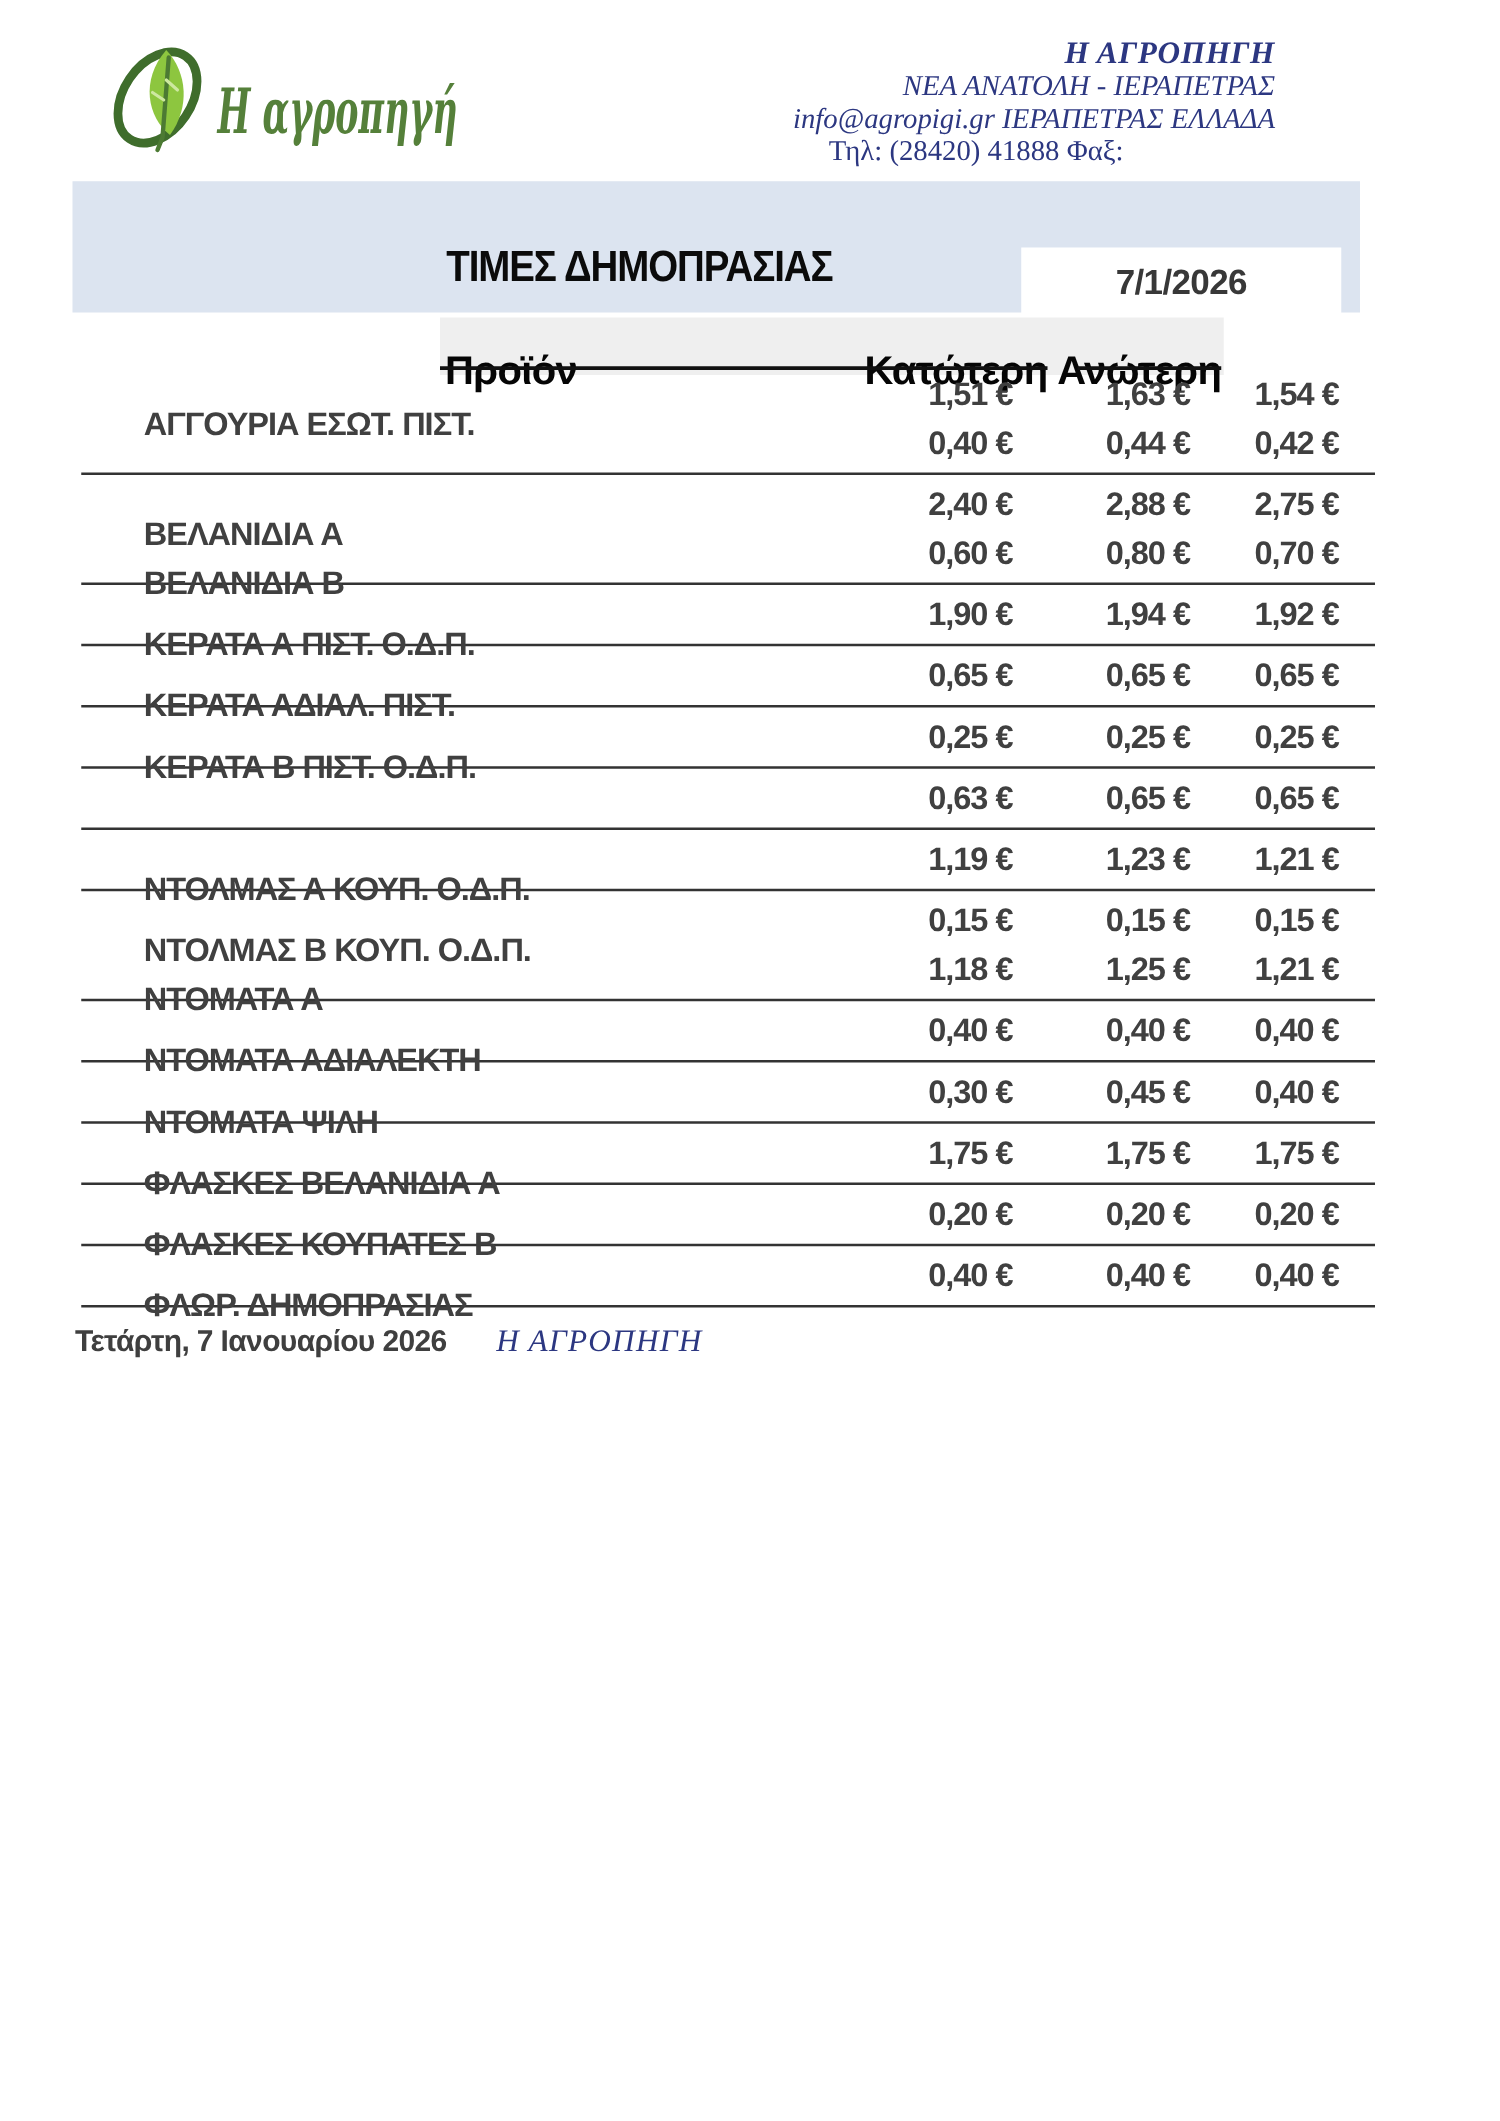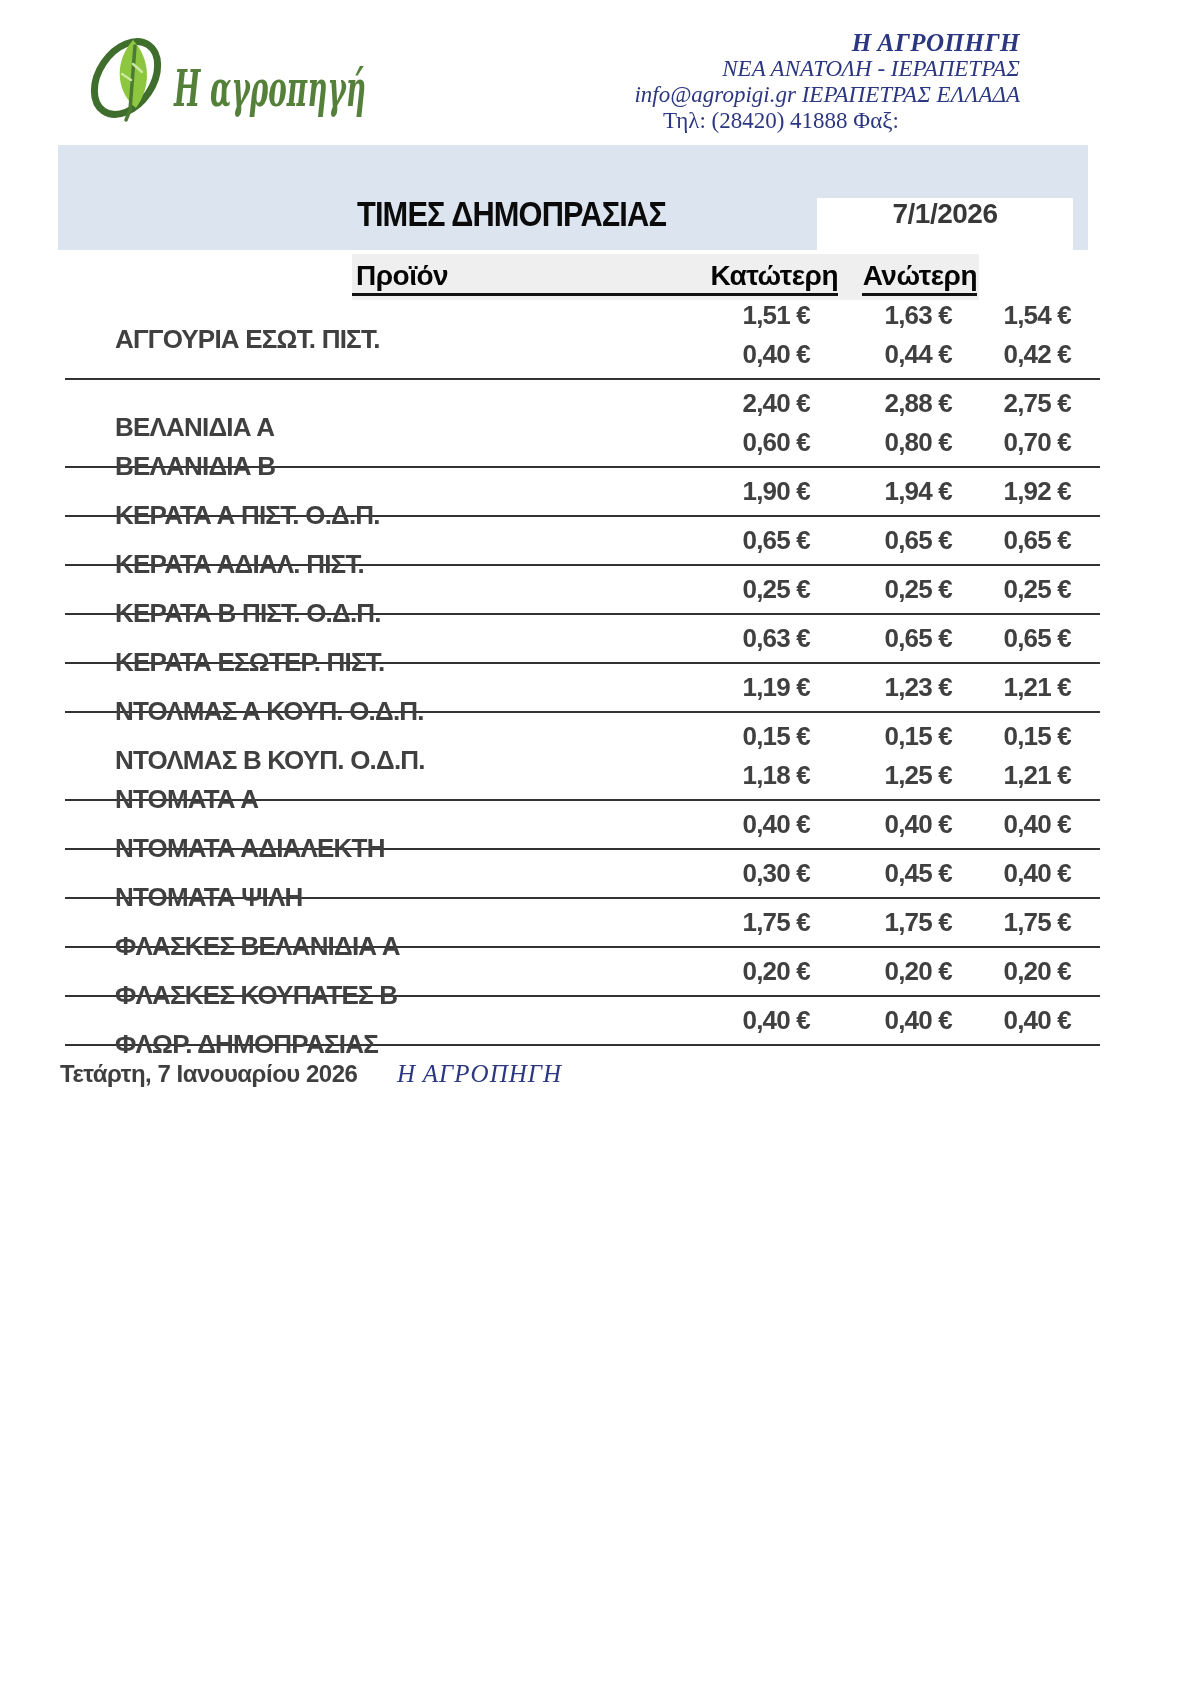--- a/index.html
+++ b/index.html
@@ -20,26 +20,26 @@
     font-family:"Liberation Serif",serif;color:#2c3781;font-size:23px;
   }
   
   .band{position:absolute;left:58px;top:145px;width:1030px;height:105px;background:#dce4f0;}
   .doc-title{
     position:absolute;left:357px;top:194px;font-size:35px;font-weight:bold;color:#0b0b0b;
     letter-spacing:-1px;white-space:nowrap;transform:scaleX(.88);transform-origin:left center;
   }
   .date-box{
     position:absolute;left:817px;top:198px;width:256px;height:55px;background:#ffffff;
-    display:flex;align-items:flex-start;justify-content:center;
+    display:flex;align-items:center;justify-content:center;
     font-size:28px;font-weight:bold;color:#383838;letter-spacing:-.5px;
   }
   
   .thead{position:absolute;left:352px;top:254px;width:627px;height:46px;background:#efefef;}
-  .th{position:absolute;top:6px;font-size:28px;font-weight:bold;color:#050505;letter-spacing:-.5px;white-space:nowrap;}
+  .th{position:absolute;top:24px;font-size:32px;font-weight:bold;color:#050505;letter-spacing:-.5px;white-space:nowrap;}
   .th-product{left:4px;}
   .th-low{right:141px;}
   .th-high{right:2px;}
   .th-rule{position:absolute;height:3px;background:#111;bottom:4px;}
   .th-rule-1{left:0px;width:486px;}
   .th-rule-2{left:510px;width:115px;}
   
   .tbody{position:absolute;left:65px;top:296px;width:1035px;}
   .trow{position:relative;height:39px;line-height:39px;white-space:nowrap;}
   .tcell{font-size:26px;font-weight:bold;color:#404040;letter-spacing:-.8px;}
@@ -136,21 +136,20 @@
     </div>
   <div class="rule"></div>
     <div class="trow">
       <span class="tcell c-product">ΚΕΡΑΤΑ Β ΠΙΣΤ. Ο.Δ.Π.</span>
       <span class="tcell c-low">0,25 €</span>
       <span class="tcell c-high">0,25 €</span>
       <span class="tcell c-avg">0,25 €</span>
     </div>
   <div class="rule"></div>
     <div class="trow">
-      <span class="tcell c-product">ΚΕΡΑΤΑ ΕΣΩΤΕΡ. ΠΙΣΤ.</span>
       <span class="tcell c-low">0,63 €</span>
       <span class="tcell c-high">0,65 €</span>
       <span class="tcell c-avg">0,65 €</span>
     </div>
   <div class="rule"></div>
     <div class="trow">
       <span class="tcell c-product">ΝΤΟΛΜΑΣ Α ΚΟΥΠ. Ο.Δ.Π.</span>
       <span class="tcell c-low">1,19 €</span>
       <span class="tcell c-high">1,23 €</span>
       <span class="tcell c-avg">1,21 €</span>

